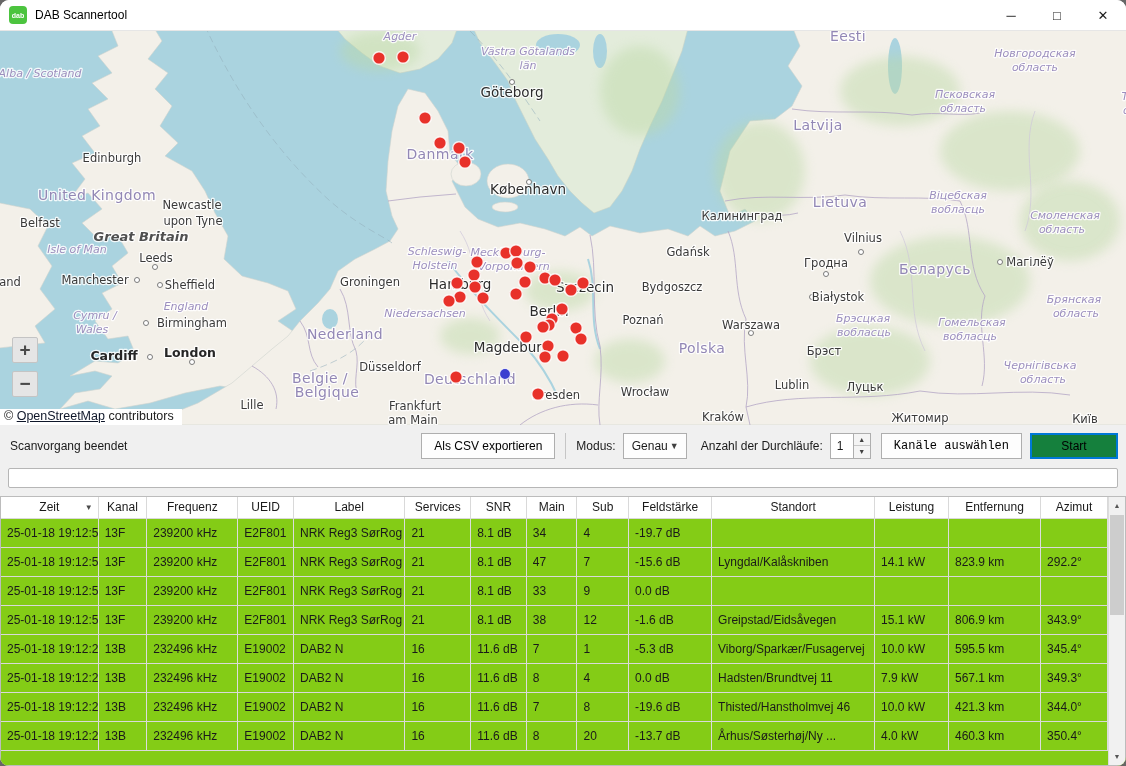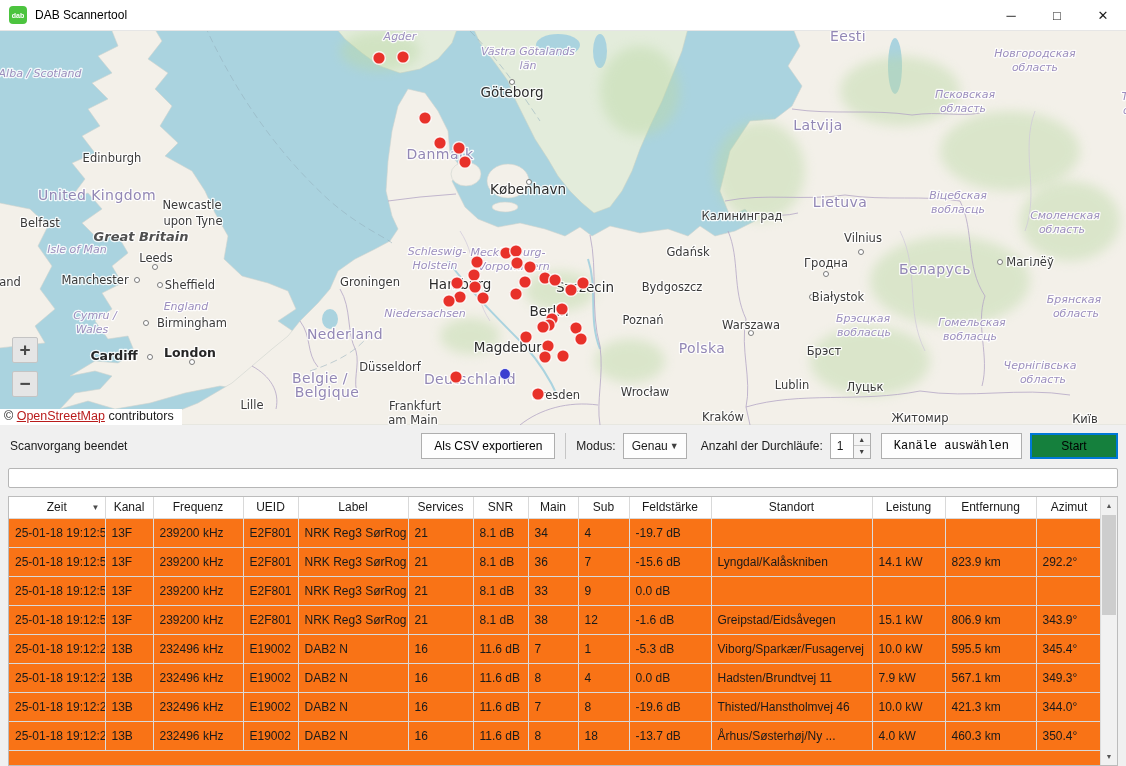--- a/index.html
+++ b/index.html
@@ -1,17 +1,17 @@
 <!DOCTYPE html>
 <html><head>
 <meta charset="utf-8">
 <style>
   html,body{margin:0;padding:0;background:#666;}
   .window{position:relative;width:1126px;height:766px;background:#f0f0f0;overflow:hidden;
-          font-family:"Liberation Sans",sans-serif;font-size:12px;color:#1a1a1a;}
+          font-family:"Liberation Sans",sans-serif;font-size:12px;color:#1a1a1a;border-radius:9px;}
 
   
   .titlebar{height:31px;background:#ffffff;display:flex;align-items:center;border-bottom:1px solid #e6e6e6;box-sizing:border-box;}
   .app-icon{width:18px;height:18px;margin:0 8px 0 9px;background:#4cc43f;border-radius:4px;color:#fff;
             font-size:7px;font-weight:bold;display:flex;align-items:center;justify-content:center;}
   .win-title{font-size:12px;color:#000;}
   .win-controls{margin-left:auto;display:flex;height:100%;}
   .win-btn{width:46px;height:100%;display:flex;align-items:center;justify-content:center;font-size:13px;color:#1a1a1a;cursor:default;}
 
   
@@ -32,21 +32,21 @@
   .country{font-size:14px;fill:#9287b5;letter-spacing:.4px;}
   .region{font-size:11px;font-style:italic;fill:#9c8fbe;}
   .gb{font-size:13px;font-style:italic;font-weight:600;fill:#4f4f4f;}
   .town{fill:#ffffff;stroke:#7a7a7a;stroke-width:1;}
   .scan{fill:#e8312a;stroke:rgba(255,255,255,.85);stroke-width:1.5;}
   .pos{fill:#3a3fd0;stroke:rgba(255,255,255,.85);stroke-width:1.2;}
   .zoom-ctl{position:absolute;left:12px;top:306px;display:flex;flex-direction:column;gap:8px;}
   .zoom-btn{width:26px;height:26px;background:#e5e5e5;border:1px solid #c4c4c4;border-radius:2px;box-sizing:border-box;
             display:flex;align-items:center;justify-content:center;font-size:19px;font-weight:bold;color:#4a4a4a;cursor:pointer;}
   .attribution{position:absolute;left:0;bottom:0;background:#ffffff;padding:0 8px 2px 4px;font-size:12.5px;color:#202020;}
-  .attribution a{color:#b91c1c;text-decoration:underline;cursor:pointer;}
+  .attribution a{color:#0f172a;text-decoration:underline;cursor:pointer;}
 
   
   .toolbar{height:41px;display:flex;align-items:center;padding:0 8px;box-sizing:border-box;background:#f0f0f0;}
   .status{font-size:12px;margin-left:2px;}
   .tb-right{margin-left:auto;display:flex;align-items:center;padding-left:24px;}
   .btn{background:#fdfdfd;border:1px solid #aeaeae;height:26px;padding:0 12px;font-size:12px;
        display:flex;align-items:center;justify-content:center;box-sizing:border-box;cursor:pointer;white-space:nowrap;}
   .btn-start{border:2px solid #0078d7;width:88px;background:#15803d;}
   .vsep{width:1px;height:26px;background:#c6c6c6;margin:0 10px;}
   .tb-label{margin-right:7px;white-space:nowrap;}
@@ -57,21 +57,21 @@
   .spin-val{width:24px;border:1px solid #aeaeae;background:#fff;display:flex;align-items:center;padding-left:6px;box-sizing:border-box;}
   .spin-btns{width:17px;display:flex;flex-direction:column;border:1px solid #aeaeae;border-left:none;box-sizing:border-box;}
   .spin-b{flex:1;display:flex;align-items:center;justify-content:center;font-size:7px;color:#404040;background:#f4f4f4;cursor:pointer;}
   .spin-b:first-child{border-bottom:1px solid #c9c9c9;}
   .gap8{margin-right:8px;font-family:Liberation Mono, monospace;}
 
   
   .progress{margin:2px 8px 0;height:20px;background:#ffffff;border:1px solid #b6b6b6;border-radius:2px;box-sizing:border-box;}
 
   
-  .table-wrap{position:relative;margin:8px 8px 0;height:270px;background:#f97316;border:1px solid #bcbcbc;
+  .table-wrap{position:relative;margin:8px 0 0;height:270px;background:#84cc16;border:1px solid #bcbcbc;
               box-sizing:border-box;overflow:hidden;}
   .table-inner{position:absolute;left:0;top:0;right:17px;bottom:0;overflow:hidden;}
   table{width:100%;border-collapse:collapse;table-layout:fixed;}
   th{height:21px;font-weight:400;font-size:12px;color:#1a1a1a;background:#fff;text-align:center;
      border-right:1px solid #d9d9d9;border-bottom:1px solid #d9d9d9;position:relative;overflow:hidden;white-space:nowrap;padding:0 2px;box-sizing:border-box;}
   th .sort{position:absolute;right:5px;top:6px;font-size:8px;color:#4a4a4a;}
   td{height:29px;font-size:12px;padding:0 3px 0 6px;border-right:1px solid #dcdcdc;border-bottom:1px solid #d9d9d9;
      white-space:nowrap;overflow:hidden;box-sizing:border-box;}
   
   .vscroll{position:absolute;right:0;top:0;bottom:0;width:17px;background:#f1f1f1;border-left:1px solid #dcdcdc;box-sizing:border-box;}
@@ -404,21 +404,21 @@
               <td></td>
             </tr>
             <tr>
               <td>25-01-18 19:12:59</td>
               <td>13F</td>
               <td>239200 kHz</td>
               <td>E2F801</td>
               <td>NRK Reg3 SørRog</td>
               <td>21</td>
               <td>8.1 dB</td>
-              <td>36</td>
+              <td>47</td>
               <td>7</td>
               <td>-15.6 dB</td>
               <td>Lyngdal/Kalåskniben</td>
               <td>14.1 kW</td>
               <td>823.9 km</td>
               <td>292.2°</td>
             </tr>
             <tr>
               <td>25-01-18 19:12:59</td>
               <td>13F</td>
@@ -501,21 +501,21 @@
             </tr>
             <tr>
               <td>25-01-18 19:12:29</td>
               <td>13B</td>
               <td>232496 kHz</td>
               <td>E19002</td>
               <td>DAB2 N</td>
               <td>16</td>
               <td>11.6 dB</td>
               <td>8</td>
-              <td>18</td>
+              <td>20</td>
               <td>-13.7 dB</td>
               <td>Århus/Søsterhøj/Ny ...</td>
               <td>4.0 kW</td>
               <td>460.3 km</td>
               <td>350.4°</td>
             </tr>
           </tbody>
       </table>
     </div>
     <div class="vscroll">

